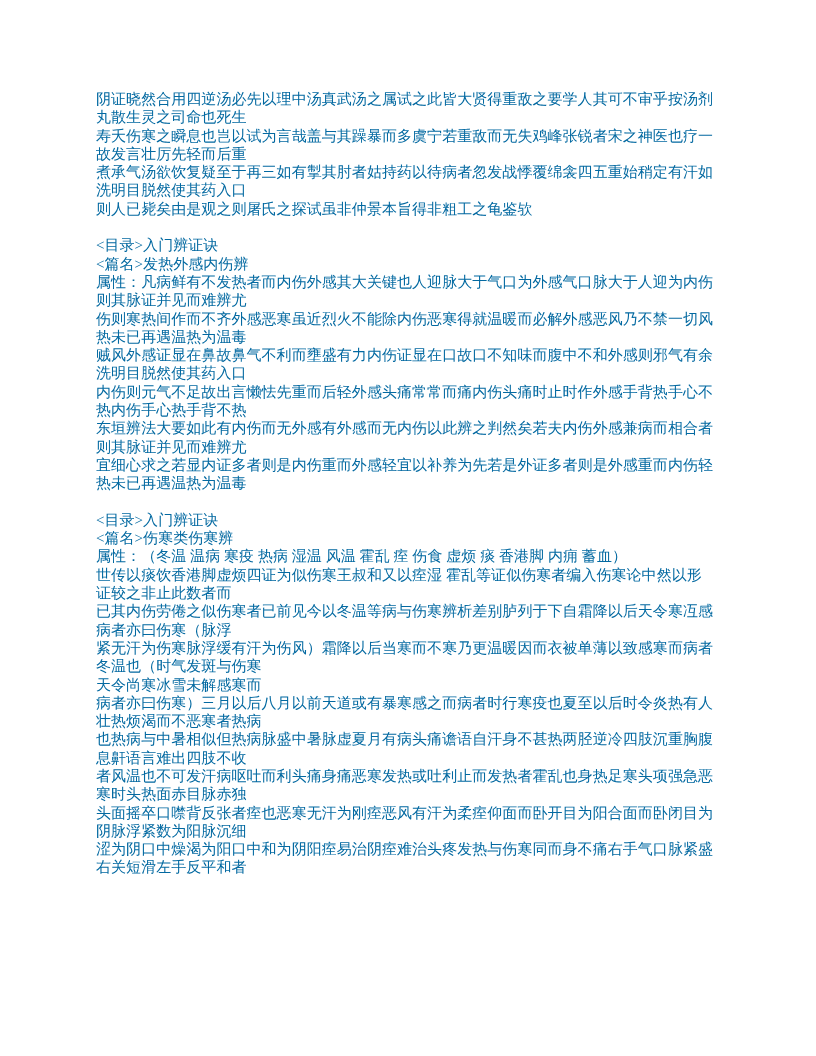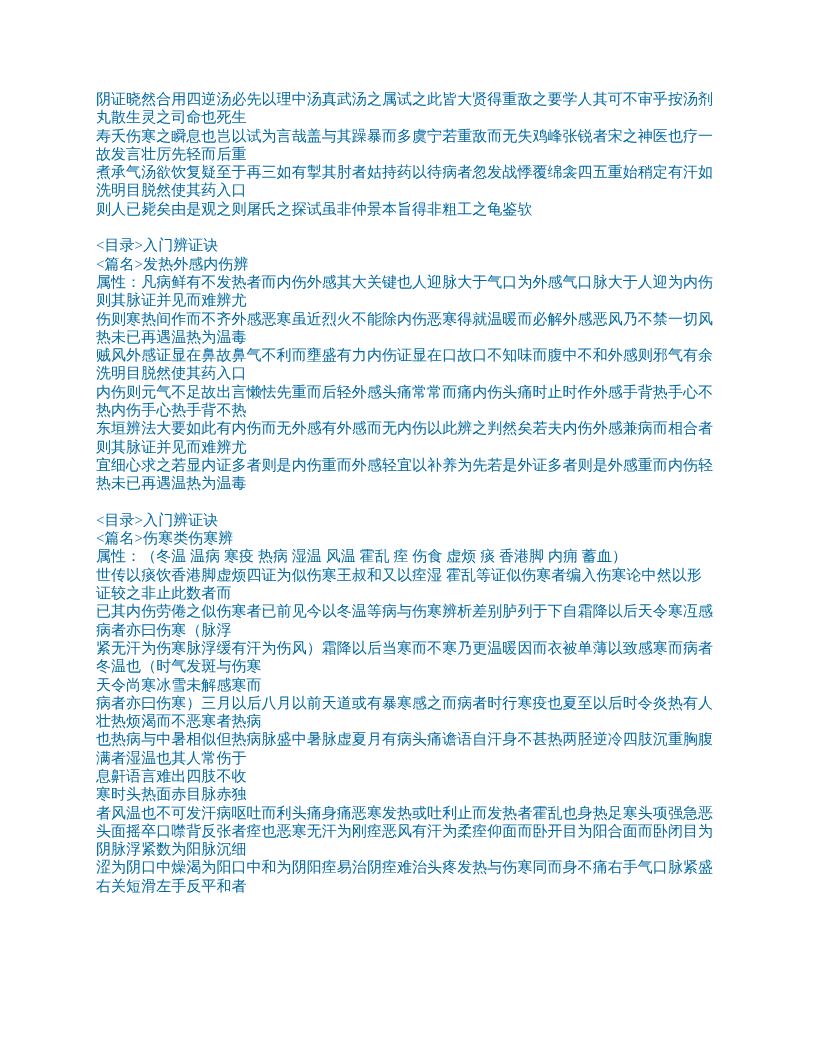--- a/index.html
+++ b/index.html
@@ -64,22 +64,21 @@
       <div class="line">世传以痰饮香港脚虚烦四证为似伤寒王叔和又以痓湿 霍乱等证似伤寒者编入伤寒论中然以形</div>
       <div class="line">证较之非止此数者而</div>
       <div class="line">已其内伤劳倦之似伤寒者已前见今以冬温等病与伤寒辨析差别胪列于下自霜降以后天令寒冱感</div>
       <div class="line">病者亦曰伤寒（脉浮</div>
       <div class="line">紧无汗为伤寒脉浮缓有汗为伤风）霜降以后当寒而不寒乃更温暖因而衣被单薄以致感寒而病者</div>
       <div class="line">冬温也（时气发斑与伤寒</div>
       <div class="line">天令尚寒冰雪未解感寒而</div>
       <div class="line">病者亦曰伤寒）三月以后八月以前天道或有暴寒感之而病者时行寒疫也夏至以后时令炎热有人</div>
       <div class="line">壮热烦渴而不恶寒者热病</div>
       <div class="line">也热病与中暑相似但热病脉盛中暑脉虚夏月有病头痛谵语自汗身不甚热两胫逆冷四肢沉重胸腹</div>
-      <div class="line">满者湿温也其人常伤于</div>
       <div class="line">息鼾语言难出四肢不收</div>
+      <div class="line">者风温也不可发汗病呕吐而利头痛身痛恶寒发热或吐利止而发热者霍乱也身热足寒头项强急恶</div>
       <div class="line">寒时头热面赤目脉赤独</div>
-      <div class="line">者风温也不可发汗病呕吐而利头痛身痛恶寒发热或吐利止而发热者霍乱也身热足寒头项强急恶</div>
       <div class="line">头面摇卒口噤背反张者痓也恶寒无汗为刚痓恶风有汗为柔痓仰面而卧开目为阳合面而卧闭目为</div>
       <div class="line">阴脉浮紧数为阳脉沉细</div>
       <div class="line">涩为阴口中燥渴为阳口中和为阴阳痓易治阴痓难治头疼发热与伤寒同而身不痛右手气口脉紧盛</div>
       <div class="line">右关短滑左手反平和者</div>
     </div>
 </div>
 
 </body></html>

